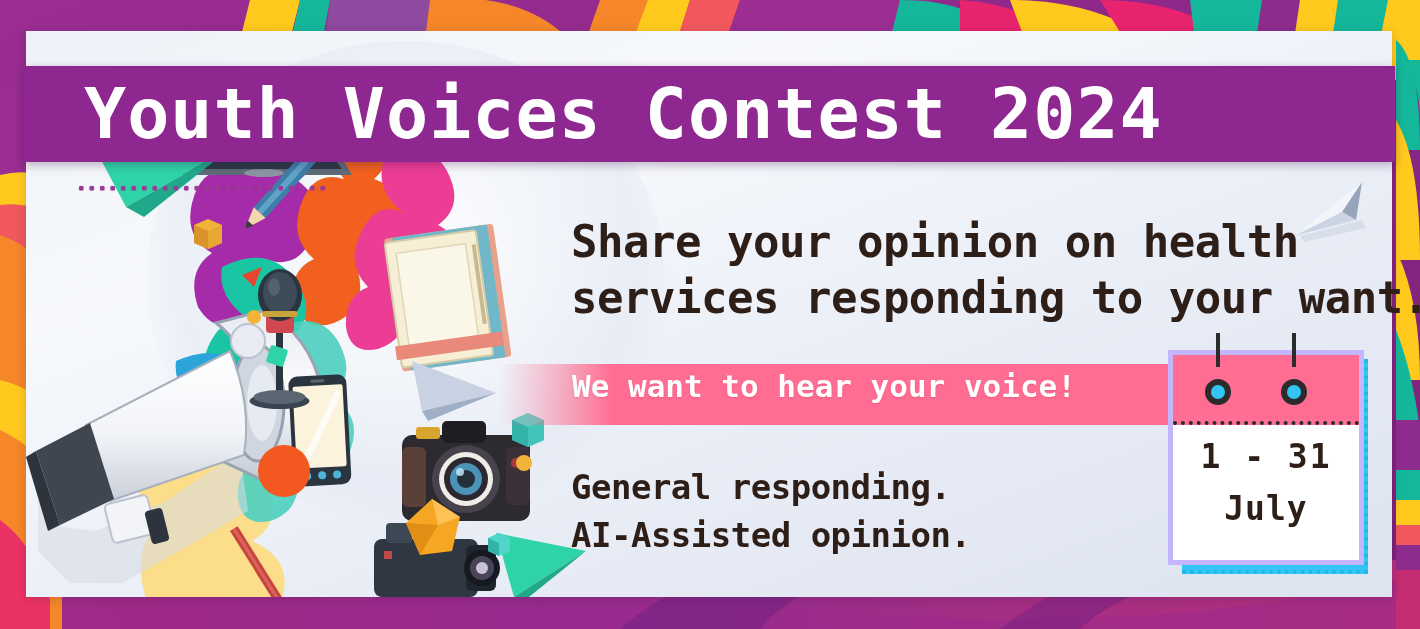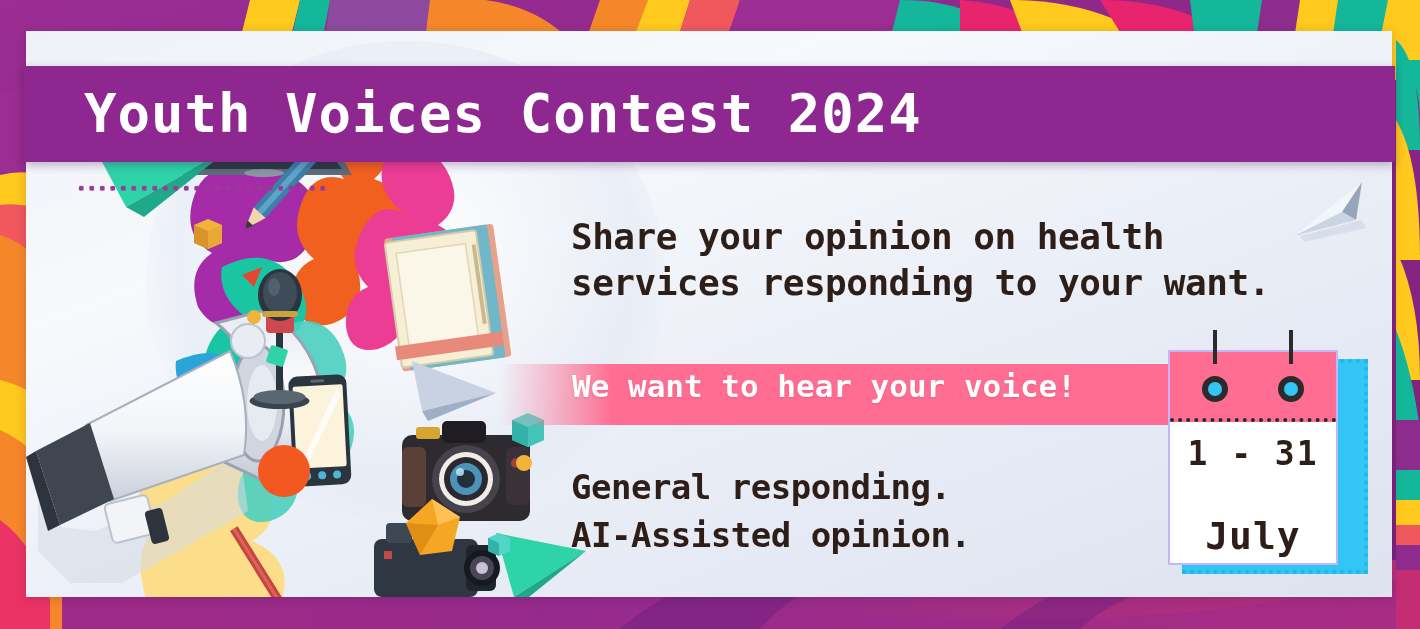--- a/index.html
+++ b/index.html
@@ -18,67 +18,67 @@
 
   
   .card-glow{position:absolute;left:120px;top:10px;width:520px;height:480px;border-radius:50%;
              background:radial-gradient(circle at 50% 45%, rgba(255,255,255,.95) 0%, rgba(226,232,243,.55) 62%, rgba(226,232,243,0) 74%);}
 
   
   .title-bar{position:absolute;left:24px;top:66px;width:1371px;height:96px;
              background:#8E2790;box-shadow:0 3px 9px rgba(60,15,70,.3);
              display:flex;align-items:center;z-index:6;}
   .title-text{color:#ffffff;font-family:"DejaVu Sans Mono",monospace;font-weight:bold;
-              font-size:54px;letter-spacing:1px;line-height:1;white-space:nowrap;
+              font-size:70px;letter-spacing:1px;line-height:1;white-space:nowrap;
               padding-left:60px;}
 
   
   .dot-row{position:absolute;left:76px;top:183px;width:250px;height:8px;z-index:5;
            background-image:radial-gradient(circle, #9B3A96 0 2.6px, transparent 2.8px);
            background-size:10.5px 10.5px;background-repeat:repeat-x;}
 
   
   .headline{position:absolute;left:571px;top:214px;width:800px;z-index:5;
             font-family:"DejaVu Sans Mono",monospace;font-weight:bold;color:#2E1E18;
-            font-size:36px;line-height:1.28;letter-spacing:-0.5px;}
+            font-size:44px;line-height:1.28;letter-spacing:-0.5px;}
   .headline div{white-space:nowrap;}
 
   .pink-strip{position:absolute;left:500px;top:364px;width:700px;height:61px;z-index:4;
               background:linear-gradient(to right, rgba(255,110,146,0) 0%, rgba(255,110,146,.45) 8%, #FF6E92 16%, #FF6E92 100%);}
   .pink-text{position:absolute;left:572px;top:368px;z-index:7;color:#ffffff;
              font-family:"DejaVu Sans Mono",monospace;font-weight:bold;font-size:31px;
              letter-spacing:0px;white-space:nowrap;
              text-shadow:0 1px 2px rgba(180,40,75,.25);}
 
   .categories{position:absolute;left:571px;top:463px;z-index:5;
               font-family:"DejaVu Sans Mono",monospace;font-weight:bold;color:#2E1E18;
               font-size:34px;line-height:1.42;letter-spacing:-0.5px;}
   .categories div{white-space:nowrap;}
 
   
   .calendar-wrap{position:absolute;left:1168px;top:343px;width:210px;height:240px;z-index:8;}
   .cal-shadow{position:absolute;left:14px;top:16px;width:186px;height:215px;
               background:#33C6F4;border:4px dotted #1FB6E8;box-sizing:border-box;}
-  .cal-body{position:absolute;left:0;top:7px;width:170px;height:215px;
-            background:#ffffff;border:2px solid #c4b5fd;box-sizing:border-box;}
+  .cal-body{position:absolute;left:0;top:7px;width:196px;height:215px;
+            background:#ffffff;border:5px solid #c4b5fd;box-sizing:border-box;}
   .cal-head{position:absolute;left:0;top:0;right:0;height:70px;background:#FF6E92;
             border-bottom:4px dotted #2B2B2B;box-sizing:border-box;}
   .cal-ring{position:absolute;width:26px;height:26px;border-radius:50%;
             border:6px solid #2B2B2B;background:#33C6F4;box-sizing:border-box;top:24px;}
   .cal-ring.r1{left:32px;}
   .cal-ring.r2{left:108px;}
   .cal-pin{position:absolute;width:4px;background:#2B2B2B;top:-22px;height:34px;}
   .cal-pin.p1{left:43px;}
   .cal-pin.p2{left:119px;}
   .cal-dates{position:absolute;left:0;right:0;top:82px;text-align:center;
              font-family:"DejaVu Sans Mono",monospace;font-weight:bold;color:#2E1E18;
              font-size:33px;letter-spacing:2px;}
   .cal-month{position:absolute;left:0;right:0;top:134px;text-align:center;
              font-family:"DejaVu Sans Mono",monospace;font-weight:bold;color:#2E1E18;
-             font-size:38px;letter-spacing:1px;margin-top:28px;}
+             font-size:33px;letter-spacing:1px;}
 
   
   .illus{position:absolute;left:26px;top:31px;width:560px;height:566px;z-index:3;}
   .illus svg{display:block;width:560px;height:566px;}
   .plane-tr{position:absolute;left:1290px;top:172px;z-index:3;}
 </style>
 </head>
 <body>
 
 <div class="banner">

